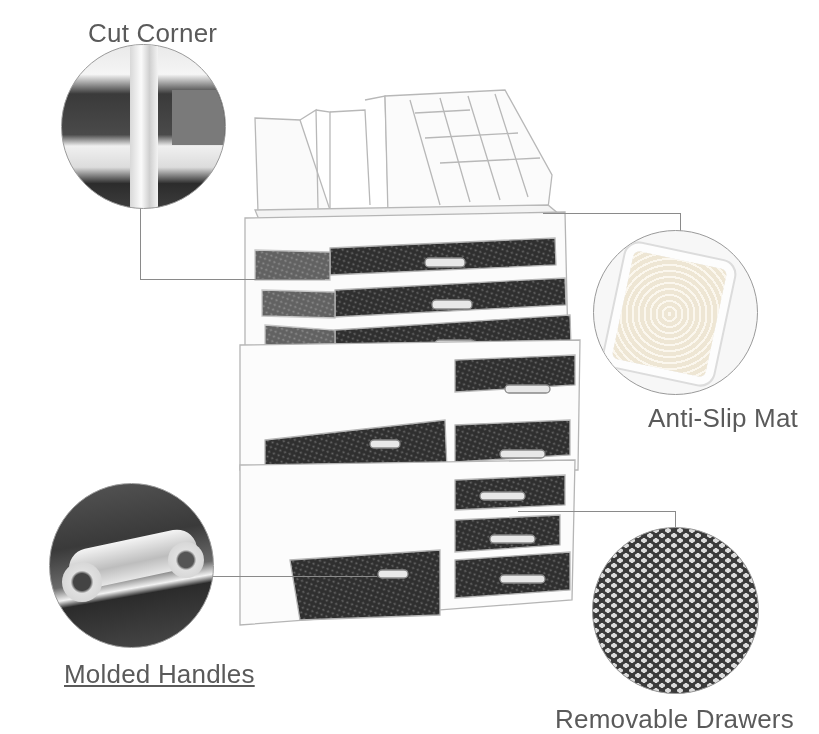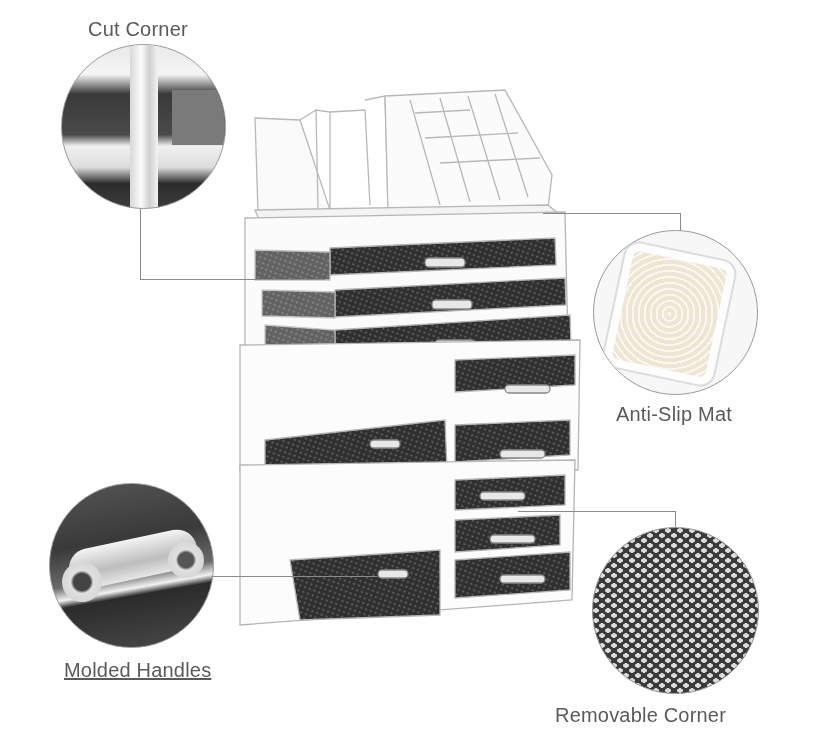--- a/index.html
+++ b/index.html
@@ -1,17 +1,17 @@
 <!DOCTYPE html>
 <html><head>
 <meta charset="utf-8">
 <style>
   html, body { margin:0; padding:0; background:#ffffff; }
   body { width:819px; height:734px; position:relative; overflow:hidden; font-family:"Liberation Sans", sans-serif; }
-  .label { position:absolute; color:#5a5a5a; font-size:20px; letter-spacing:0.2px; white-space:nowrap; }
+  .label { position:absolute; color:#5a5a5a; font-size:26px; letter-spacing:0.2px; white-space:nowrap; }
   .circle { position:absolute; border-radius:50%; overflow:hidden; border:1px solid #9a9a9a; box-sizing:border-box; }
   .leader { position:absolute; background:#8a8a8a; }
   #product { position:absolute; left:0; top:0; }
 </style>
 </head>
 <body>
 
 <svg id="product" width="819" height="734" viewBox="0 0 819 734">
   <defs>
     <pattern id="mesh" width="5" height="5" patternUnits="userSpaceOnUse" patternTransform="rotate(20)">
@@ -102,23 +102,23 @@
 
 <div class="label" style="left:88px;top:18px;">Cut Corner</div>
 <div class="circle" style="left:61px;top:44px;width:165px;height:165px;background:linear-gradient(180deg,#e9e9e9 0%,#f5f5f5 18%,#3a3a3a 30%,#4a4a4a 55%,#f0f0f0 62%,#dcdcdc 75%,#2c2c2c 85%,#3c3c3c 100%);">
   <div style="position:absolute;left:68px;top:0;width:28px;height:165px;background:linear-gradient(90deg,#d8d8d8,#fbfbfb 40%,#cfcfcf 70%,#f3f3f3);"></div>
   <div style="position:absolute;left:110px;top:45px;width:60px;height:55px;background:#7a7a7a;"></div>
 </div>
 
 <div class="circle" style="left:593px;top:230px;width:165px;height:165px;background:#f7f7f7;">
   <div style="position:absolute;left:28px;top:28px;width:95px;height:110px;transform:rotate(12deg);background:url(#) ;background:repeating-radial-gradient(circle at 50% 50%, #fbf7ee 0 2px, #eee6d4 2px 6px);border-radius:6px;box-shadow:0 0 0 8px #fdfdfd, 0 0 0 10px #dcdcdc;"></div>
 </div>
-<div class="label" style="left:616px;top:403px;text-align:center;">Anti-Slip Mat</div>
+<div class="label" style="left:648px;top:403px;text-align:center;">Anti-Slip Mat</div>
 
 <div class="circle" style="left:49px;top:483px;width:165px;height:165px;background:linear-gradient(170deg,#555 0%,#3a3a3a 35%,#6a6a6a 55%,#f2f2f2 62%,#2b2b2b 66%,#4a4a4a 100%);">
   <div style="position:absolute;left:18px;top:55px;width:130px;height:40px;border-radius:20px;background:linear-gradient(180deg,#f4f4f4,#bdbdbd 60%,#e6e6e6);transform:rotate(-12deg);"></div>
   <div style="position:absolute;left:12px;top:78px;width:40px;height:40px;border-radius:50%;background:radial-gradient(circle,#444 30%,#e0e0e0 40%,#cfcfcf 100%);"></div>
   <div style="position:absolute;left:118px;top:58px;width:36px;height:36px;border-radius:50%;background:radial-gradient(circle,#555 30%,#e0e0e0 40%,#cfcfcf 100%);"></div>
 </div>
 <div class="label" style="left:64px;top:659px;text-decoration:underline;">Molded Handles</div>
 
 <div class="circle" style="left:592px;top:527px;width:167px;height:167px;background-color:#3a3a3a;background-image:radial-gradient(ellipse 3px 2.4px at 3px 2.5px,#dcdcdc 90%,transparent 100%),radial-gradient(ellipse 3px 2.4px at 9px 7.5px,#dcdcdc 90%,transparent 100%);background-size:12px 10px;"></div>
-<div class="label" style="left:555px;top:704px;">Removable Corner</div>
+<div class="label" style="left:555px;top:704px;">Removable Drawers</div>
 
 </body></html>

